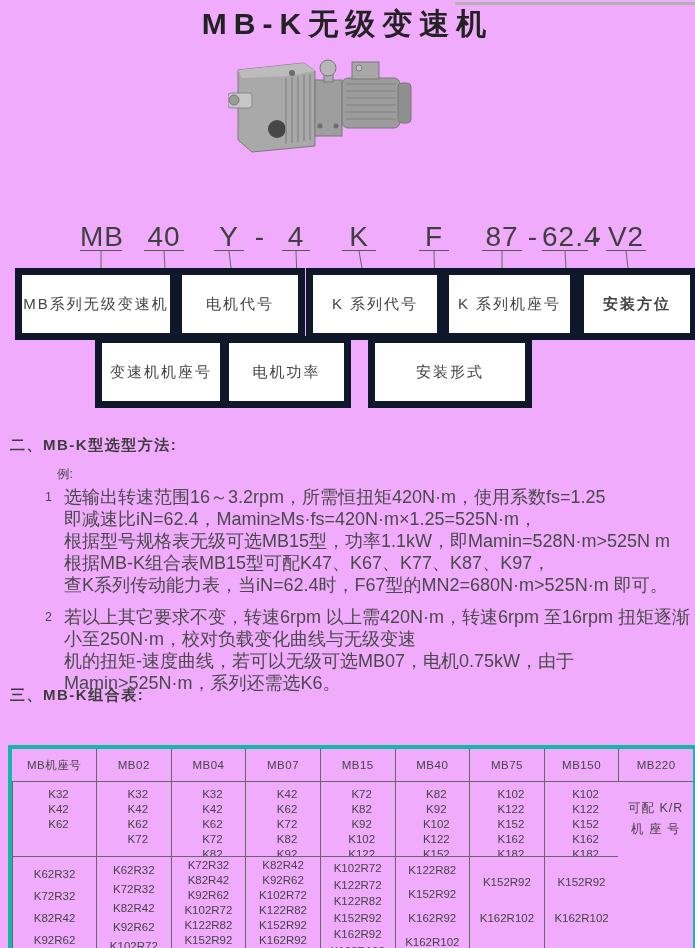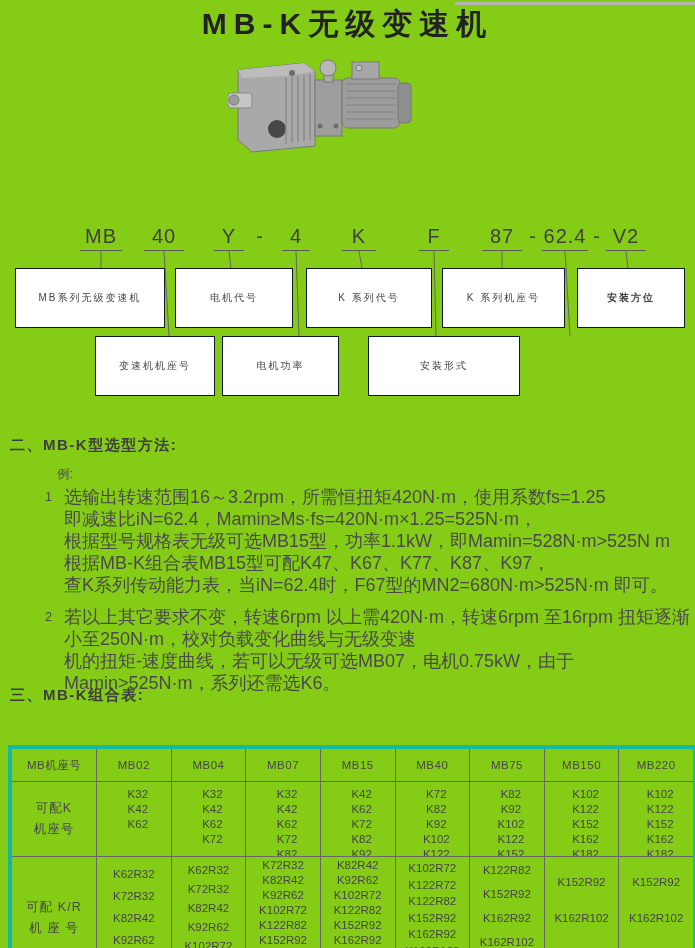--- a/index.html
+++ b/index.html
@@ -1,38 +1,38 @@
 <!DOCTYPE html>
 <html><head>
 <meta charset="utf-8">
 <style>
   html,body{margin:0;padding:0;background:#ffffff;}
   .page{
-    position:relative;width:695px;height:948px;background:#84cc16;overflow:hidden;
+    position:relative;width:695px;height:948px;background:#f0abfc;overflow:hidden;
     font-family:"Liberation Sans","DejaVu Sans",sans-serif;color:#4a4a4a;
   }
   .topline{position:absolute;left:455px;top:2px;width:240px;height:3px;background:#b3b3b3;}
   .title{
     position:absolute;left:0;right:0;top:4px;text-align:center;
     font-size:30px;font-weight:bold;letter-spacing:7px;color:#222;white-space:nowrap;
   }
   .photo{position:absolute;left:228px;top:56px;}
   .sec-heading{
     position:absolute;left:10px;font-size:15px;font-weight:bold;color:#3d3d3d;letter-spacing:1.5px;white-space:nowrap;
   }
   
   .code-token{
-    position:absolute;top:224px;height:26px;font-size:20px;color:#3f3f3f;text-align:center;
+    position:absolute;top:224px;height:26px;font-size:28px;color:#3f3f3f;text-align:center;
     letter-spacing:1px;border-bottom:1px solid #5a5a5a;line-height:25px;white-space:nowrap;
   }
   .code-token.nounder{border-bottom:none;}
   .connectors{position:absolute;left:0;top:248px;}
   .dbox{
-    position:absolute;border:1px solid #0f172a;background:#fff;display:flex;align-items:center;justify-content:center;
-    font-size:10px;color:#444;letter-spacing:2px;text-align:left;white-space:nowrap;
+    position:absolute;border:7px solid #0f172a;background:#fff;display:flex;align-items:center;justify-content:center;
+    font-size:15px;color:#444;letter-spacing:2px;text-align:left;white-space:nowrap;
   }
   .dbox.toprow{top:268px;height:58px;}
   .dbox.botrow{top:336px;height:58px;}
   
   .example-label{position:absolute;left:57px;top:466px;font-size:12.5px;color:#4a4a4a;}
   .sel-item{position:absolute;left:45px;display:flex;align-items:flex-start;}
   .sel-num{font-size:12.5px;line-height:22px;width:10px;flex:0 0 auto;}
   .sel-text{font-size:18px;line-height:22px;margin-left:9px;white-space:pre-line;width:628px;}
   
   .combo-table{
@@ -145,22 +145,20 @@
     <div class="cell khead">MB机座号</div>
     <div class="cell khead bl">MB02</div>
     <div class="cell khead bl">MB04</div>
     <div class="cell khead bl">MB07</div>
     <div class="cell khead bl">MB15</div>
     <div class="cell khead bl">MB40</div>
     <div class="cell khead bl">MB75</div>
     <div class="cell khead bl">MB150</div>
     <div class="cell khead bl">MB220</div>
 
-    <div class="cell rowlabel bt">可配K
-机座号</div>
     <div class="cell kcell bl bt">K32
 K42
 K62</div>
     <div class="cell kcell bl bt">K32
 K42
 K62
 K72</div>
     <div class="cell kcell bl bt">K32
 K42
 K62

